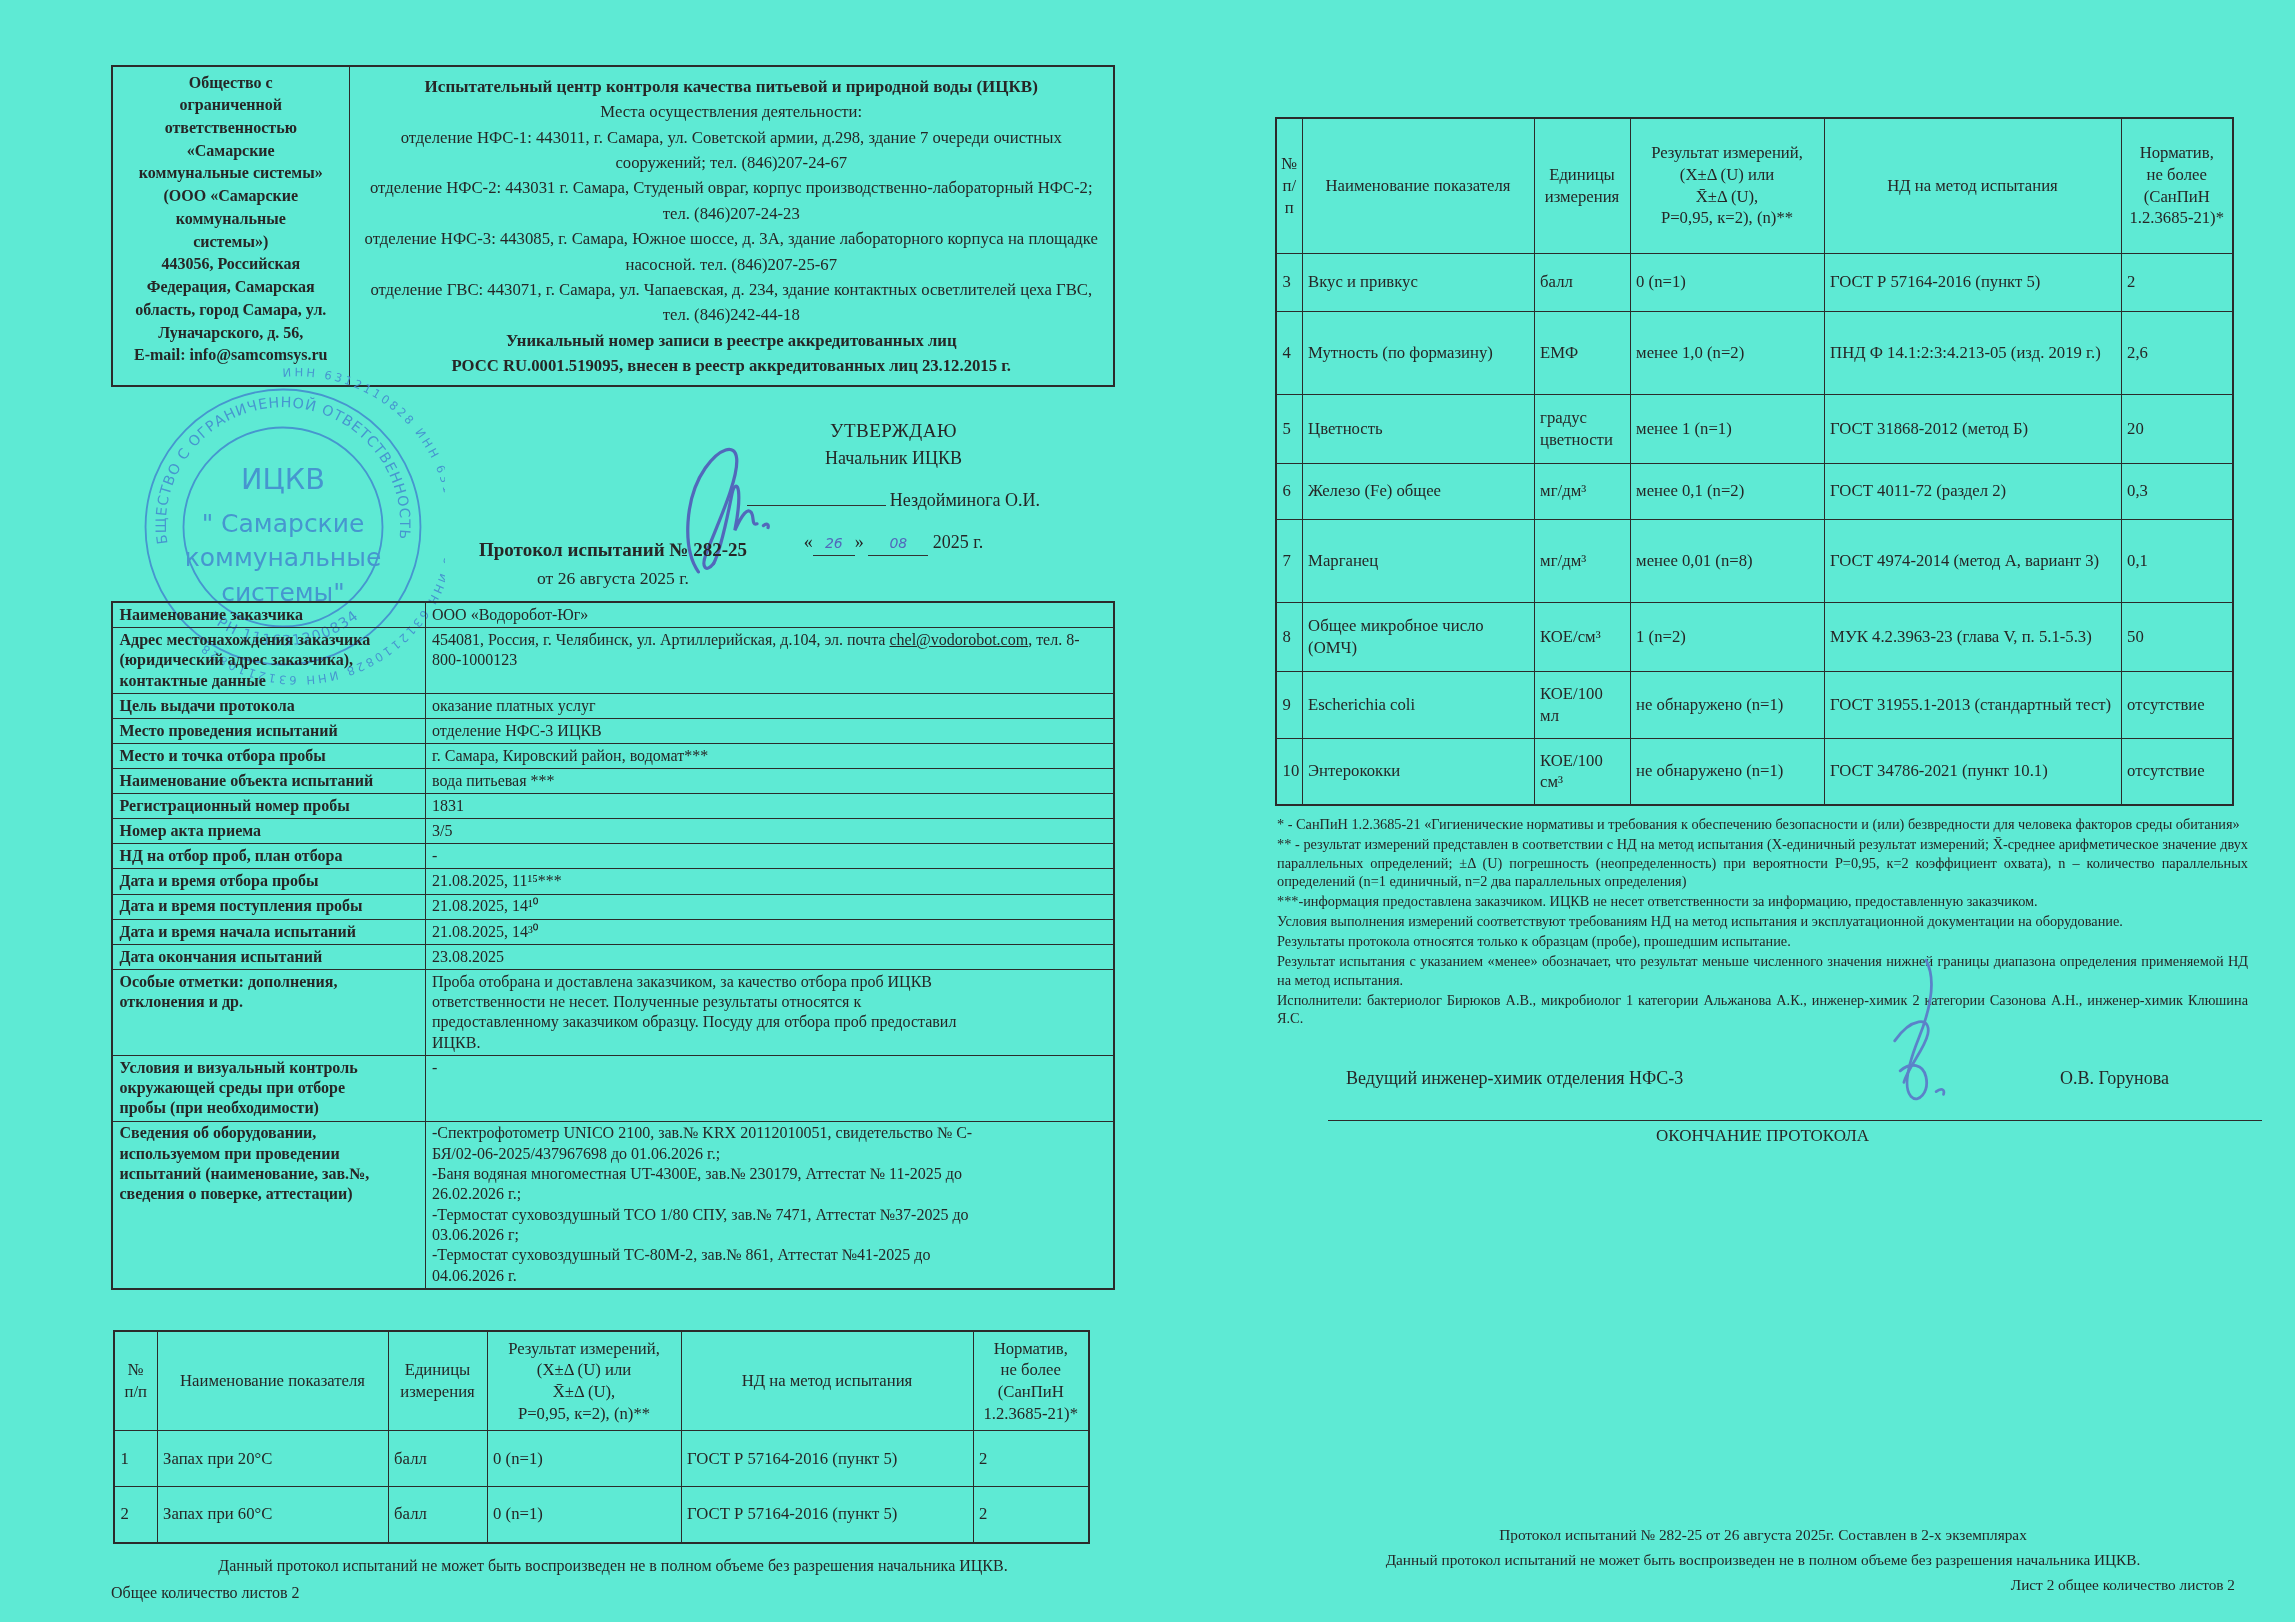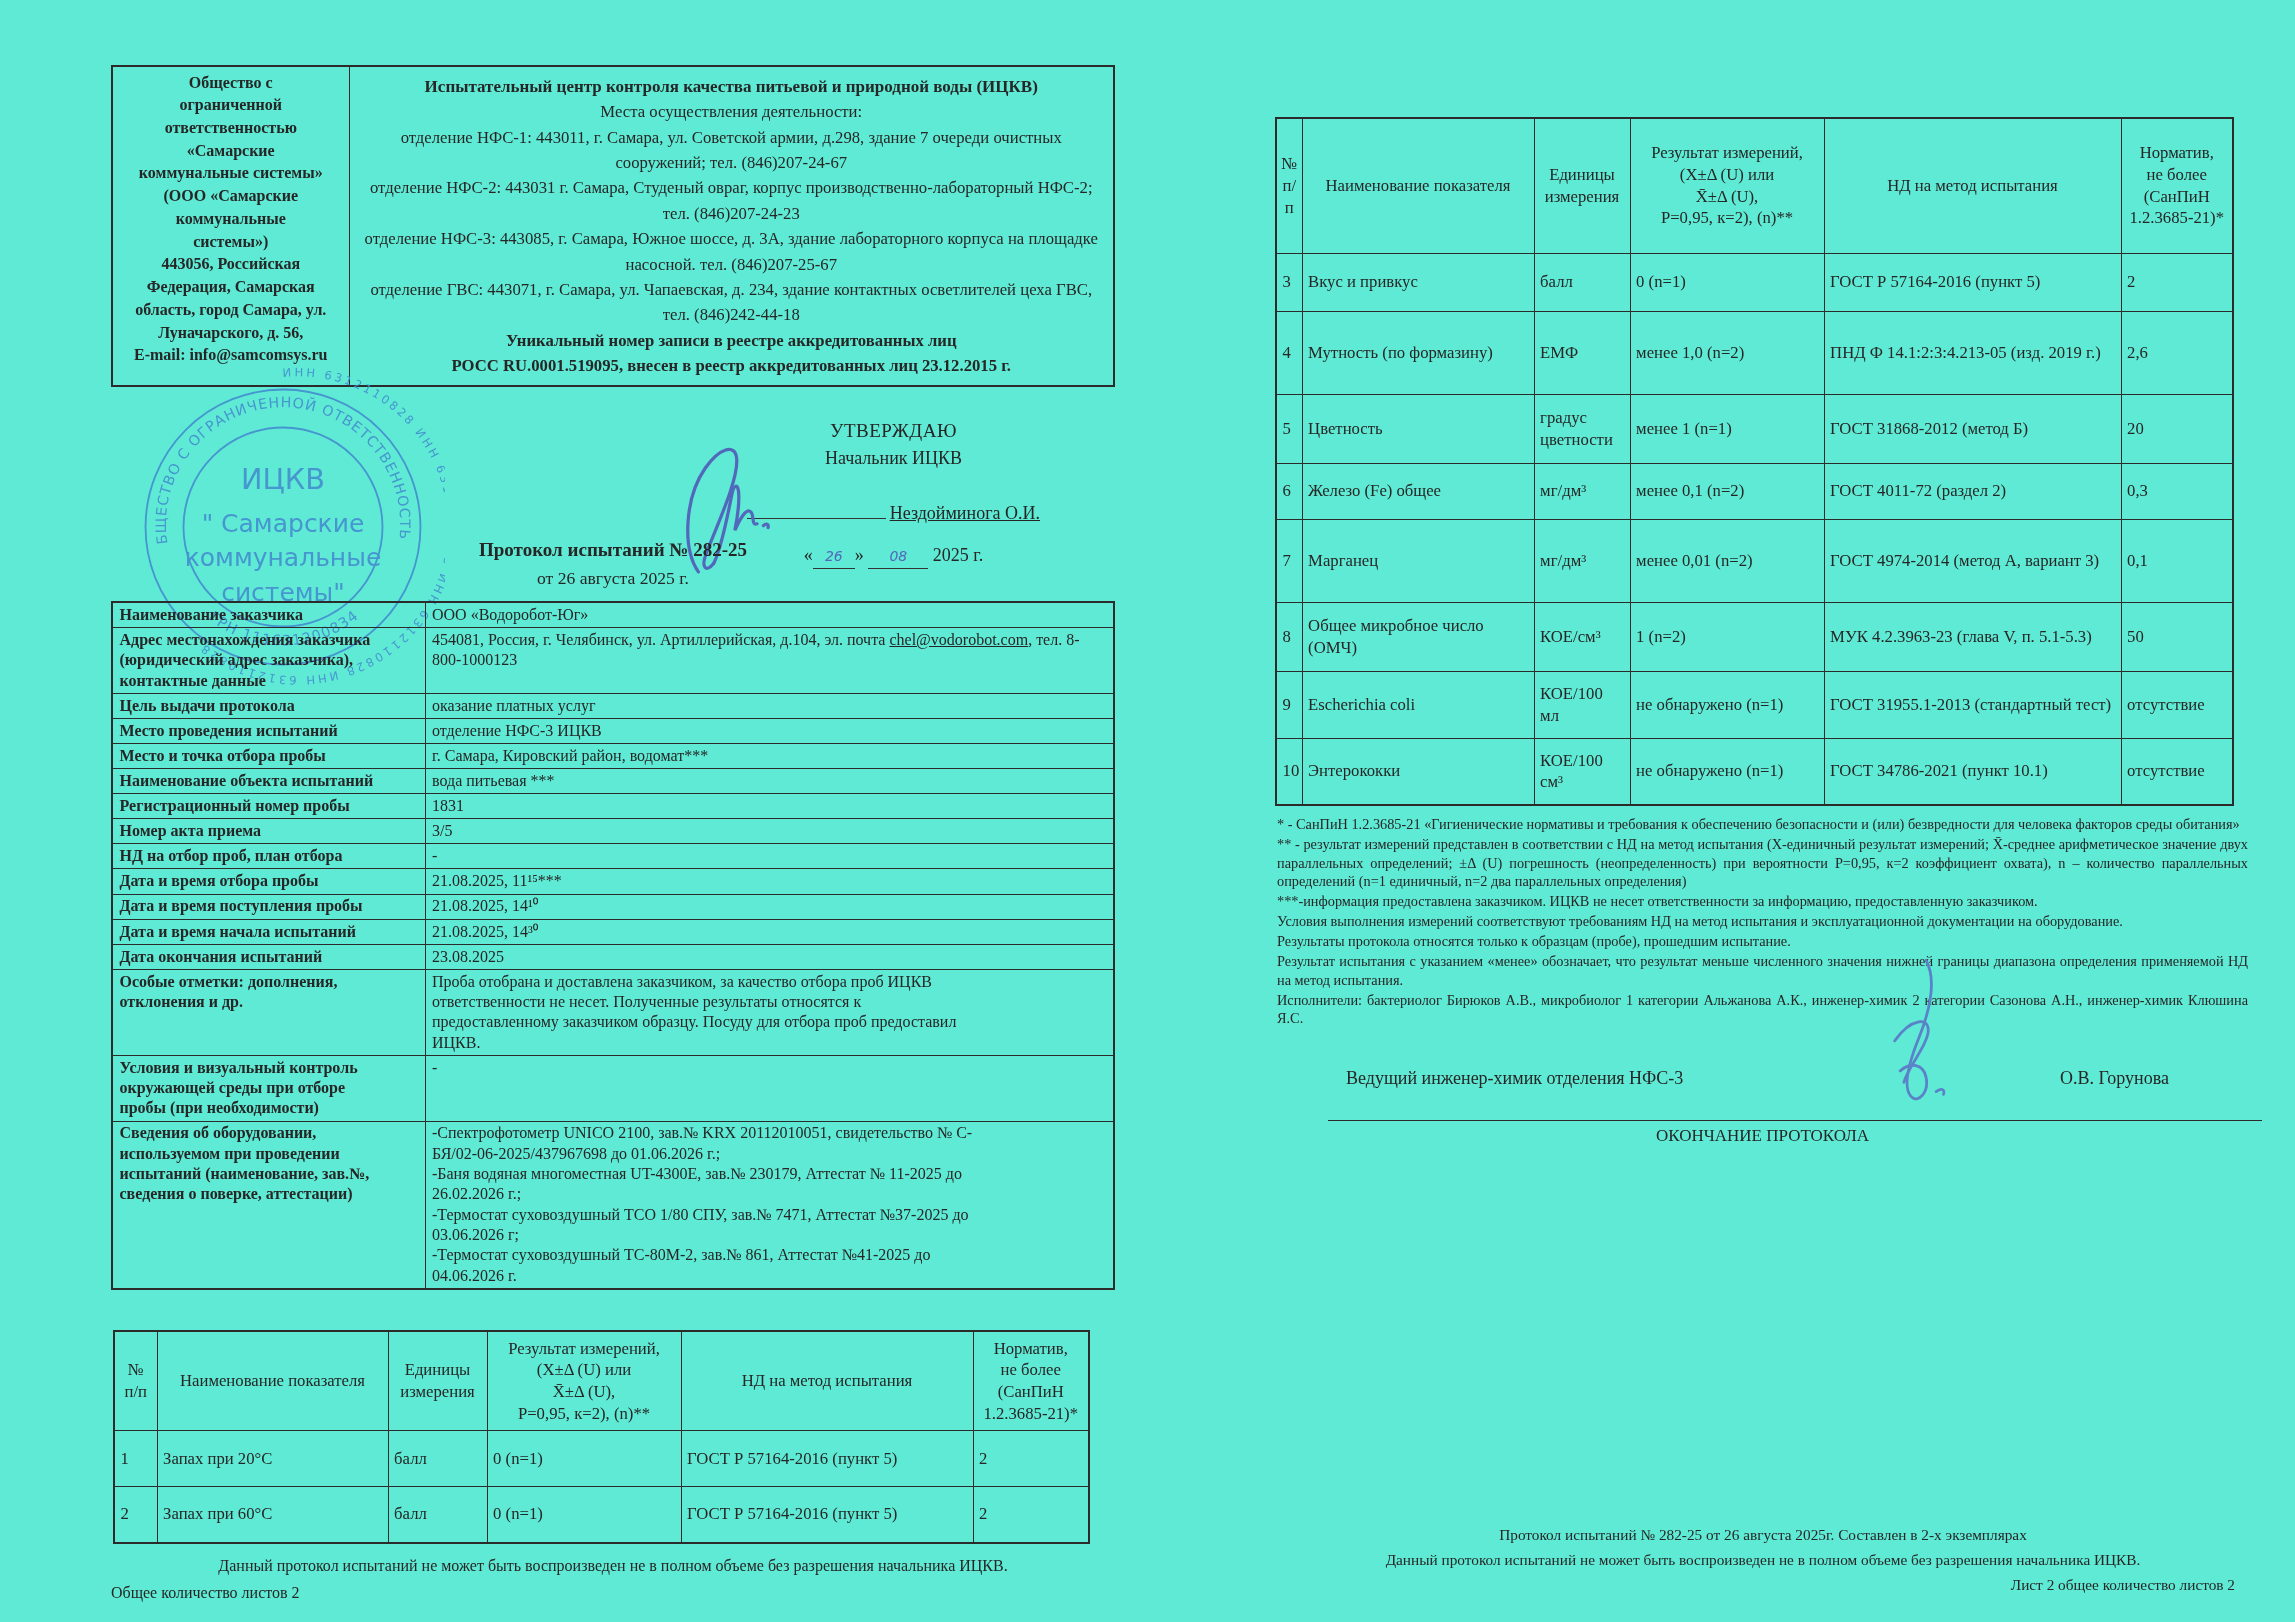--- a/index.html
+++ b/index.html
@@ -23,21 +23,21 @@
   .center-cell .addr { font-weight:normal; }
   .center-cell .bold { font-weight:bold; }
 
   
   .stamp { position:absolute; left:121px; top:365px; width:324px; height:324px; opacity:.93; }
 
   
   .approve { position:absolute; left:662px; top:416px; width:463px;
              font-size:18px; line-height:1.55; text-align:center; }
   .approve .a-title { font-size:19px; letter-spacing:0.5px; }
-  .a-name-row { margin-top:27px; white-space:nowrap;text-decoration:underline; }
+  .a-name-row { margin-top:14px; white-space:nowrap; }
   .a-line { display:inline-block; width:139px; border-bottom:1.9px solid #333; height:.95em; margin-right:3.7px;}
   .a-date-row { margin-top:14px; white-space:nowrap; }
   .hw { font-family:"DejaVu Sans", sans-serif; font-style:italic; font-size:14px; }
   .hw-u { display:inline-block; min-width:60px; border-bottom:1.9px solid #333; text-align:center; }
   .sig-svg { position:absolute; pointer-events:none; }
   #sig1 { left:673px; top:433px; width:120px; height:153px; }
   #sig2 { left:1867px; top:953px; width:106px; height:162px; }
 
   
   .doc-title { position:absolute; left:111px; top:539px; width:1004px;
@@ -368,21 +368,21 @@
       <td>Железо (Fe) общее</td>
       <td style="white-space:pre-line">мг/дм³</td>
       <td>менее 0,1 (n=2)</td>
       <td>ГОСТ 4011-72 (раздел 2)</td>
       <td>0,3</td>
     </tr>
     <tr class="h180">
       <td>7</td>
       <td>Марганец</td>
       <td style="white-space:pre-line">мг/дм³</td>
-      <td>менее 0,01 (n=2)</td>
+      <td>менее 0,01 (n=8)</td>
       <td>ГОСТ 4974-2014 (метод А, вариант 3)</td>
       <td>0,1</td>
     </tr>
     <tr class="h150">
       <td>8</td>
       <td>Общее микробное число (ОМЧ)</td>
       <td style="white-space:pre-line">КОЕ/см³</td>
       <td>1 (n=2)</td>
       <td>МУК 4.2.3963-23 (глава V, п. 5.1-5.3)</td>
       <td>50</td>

